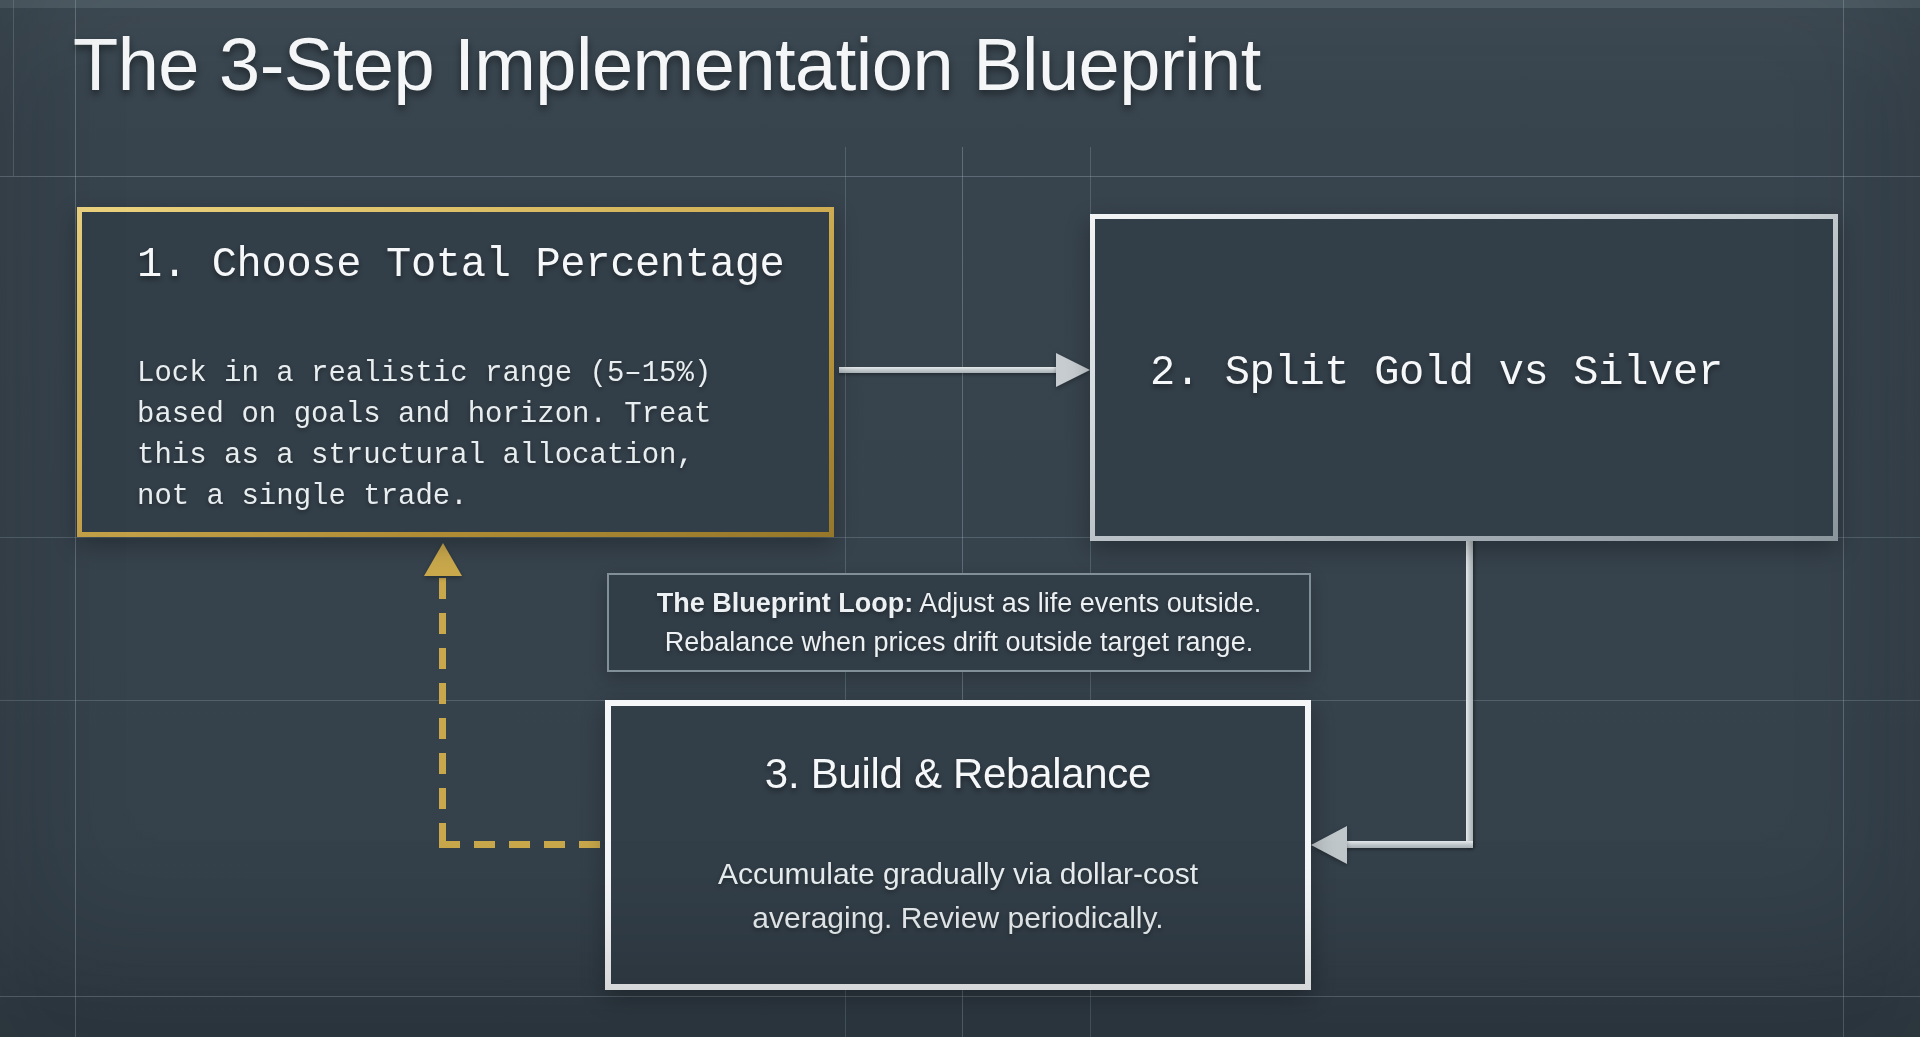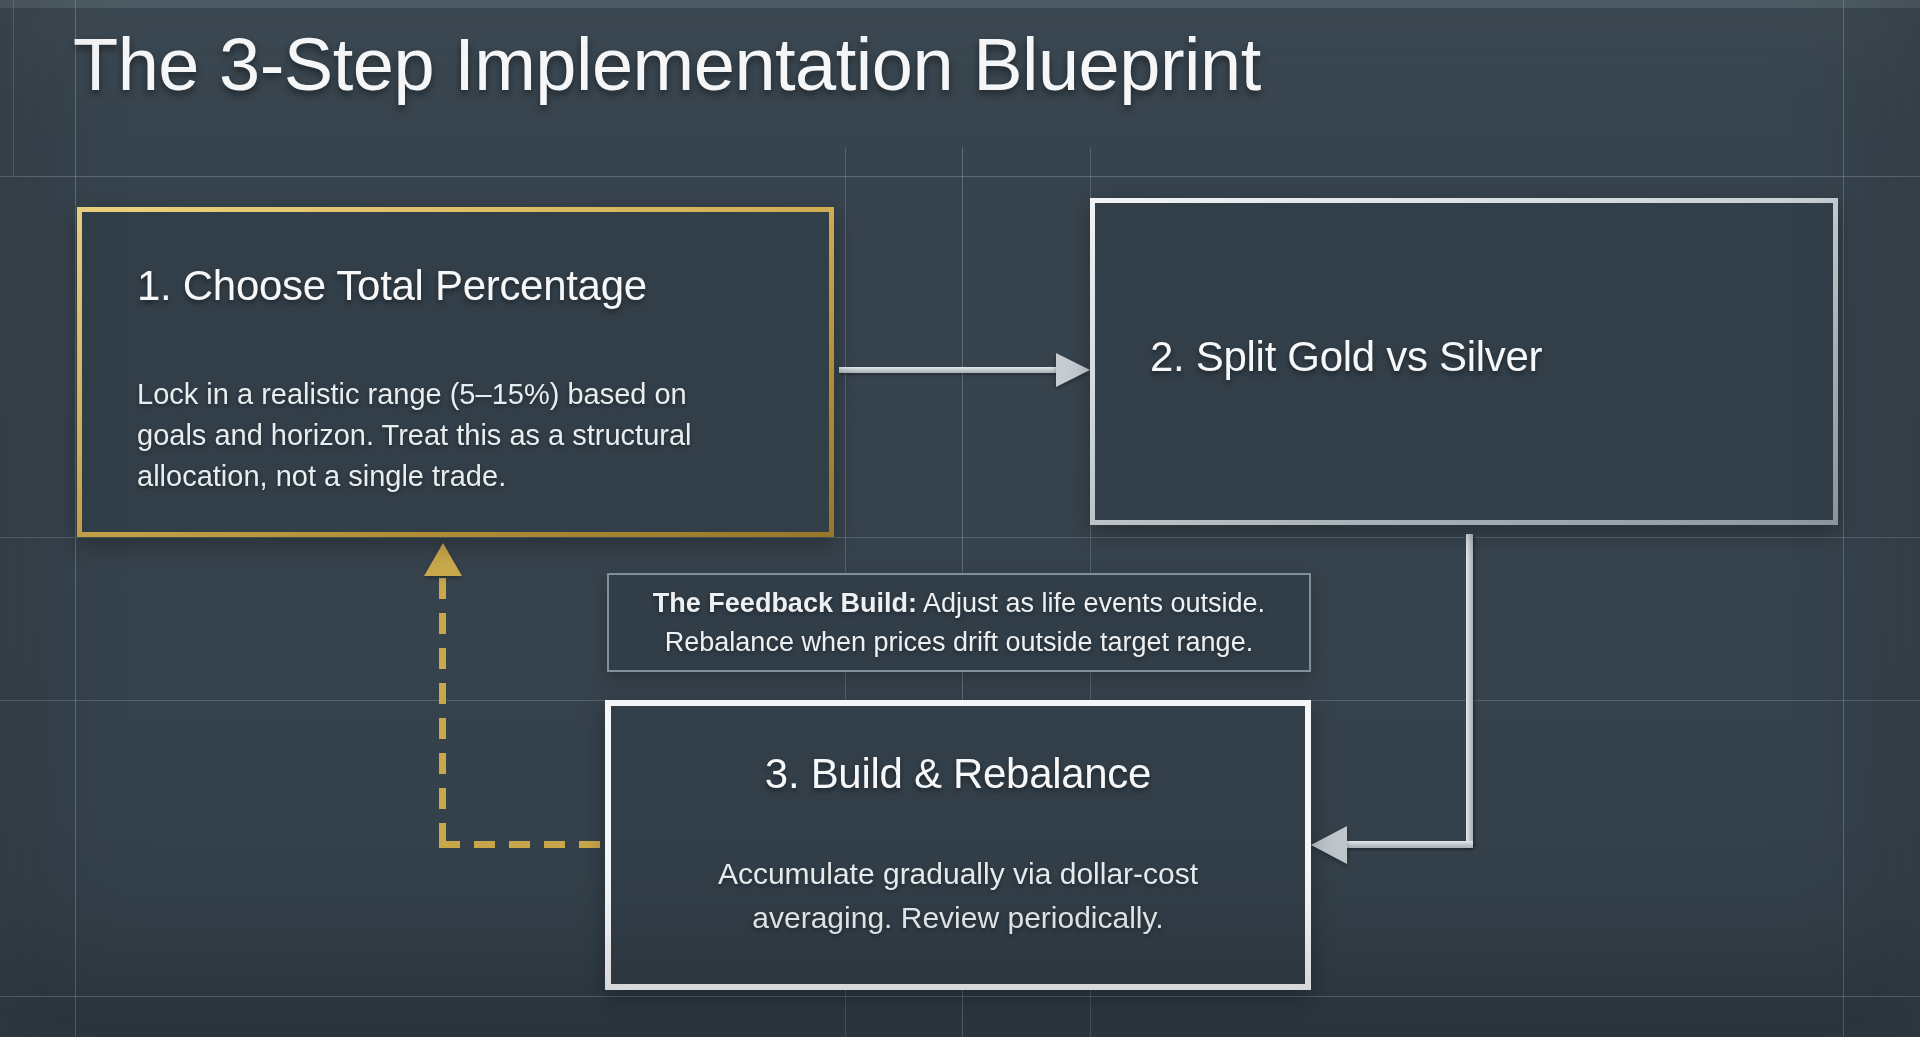--- a/index.html
+++ b/index.html
@@ -21,25 +21,25 @@
   .main-title{
     position:absolute;left:73px;top:22px;z-index:2;
     font-size:74px;font-weight:500;letter-spacing:-0.5px;color:#f4f6f7;
     text-shadow:0 4px 7px rgba(0,0,0,0.45);white-space:nowrap;
   }
   
   .box{position:absolute;z-index:3;box-shadow:0 8px 22px rgba(0,0,0,0.28);}
   .box-inner{width:100%;height:100%;background:#323e48;display:flex;flex-direction:column;justify-content:center;}
   .box-gold{left:77px;top:207px;width:757px;height:330px;padding:5px;
     background:linear-gradient(160deg,#ecd37f 0%,#d3b258 40%,#b08d35 75%,#96772a 100%);}
-  .box-silver{left:1090px;top:198px;width:748px;height:327px;padding:5px;
+  .box-silver{left:1090px;top:214px;width:748px;height:327px;padding:5px;
     background:linear-gradient(160deg,#f2f4f5 0%,#ccd3d7 40%,#a4adb3 75%,#8d979e 100%);}
   .box-white{left:605px;top:700px;width:706px;height:290px;padding:6px;
     background:#f4f6f8;}
-  .box-gold .box-inner,.box-silver .box-inner{align-items:flex-start;padding:14px 40px 0 55px;}
+  .box-gold .box-inner,.box-silver .box-inner{align-items:flex-start;padding:14px 40px 0 55px;font-family:Liberation Mono, monospace;}
   .box-white .box-inner{align-items:center;text-align:center;padding:18px 30px;}
   .step-title{
     font-size:42px;font-weight:500;color:#f5f7f8;letter-spacing:-0.3px;
     text-shadow:0 3px 5px rgba(0,0,0,0.40);margin-bottom:24px;
   }
   .step-body{
     font-size:29px;font-weight:400;color:#e8edef;line-height:41px;
     text-shadow:0 2px 4px rgba(0,0,0,0.35);
     margin-top:40px;
   }
@@ -111,21 +111,21 @@
   </div>
 
   <div class="box box-silver">
     <div class="box-inner">
       <div class="step-title">2. Split Gold vs Silver</div>
     </div>
   </div>
 
   <div class="feedback-box">
     <div class="feedback-text">
-      <b>The Feedback Build:</b>
+      <b>The Blueprint Loop:</b>
       <span>Adjust as life events outside. Rebalance when prices drift outside target range.</span>
     </div>
   </div>
 
   <div class="box box-white">
     <div class="box-inner">
       <div class="step-title">3. Build &amp; Rebalance</div>
       <div class="step-body">Accumulate gradually via dollar-cost averaging. Review periodically.</div>
     </div>
   </div>

